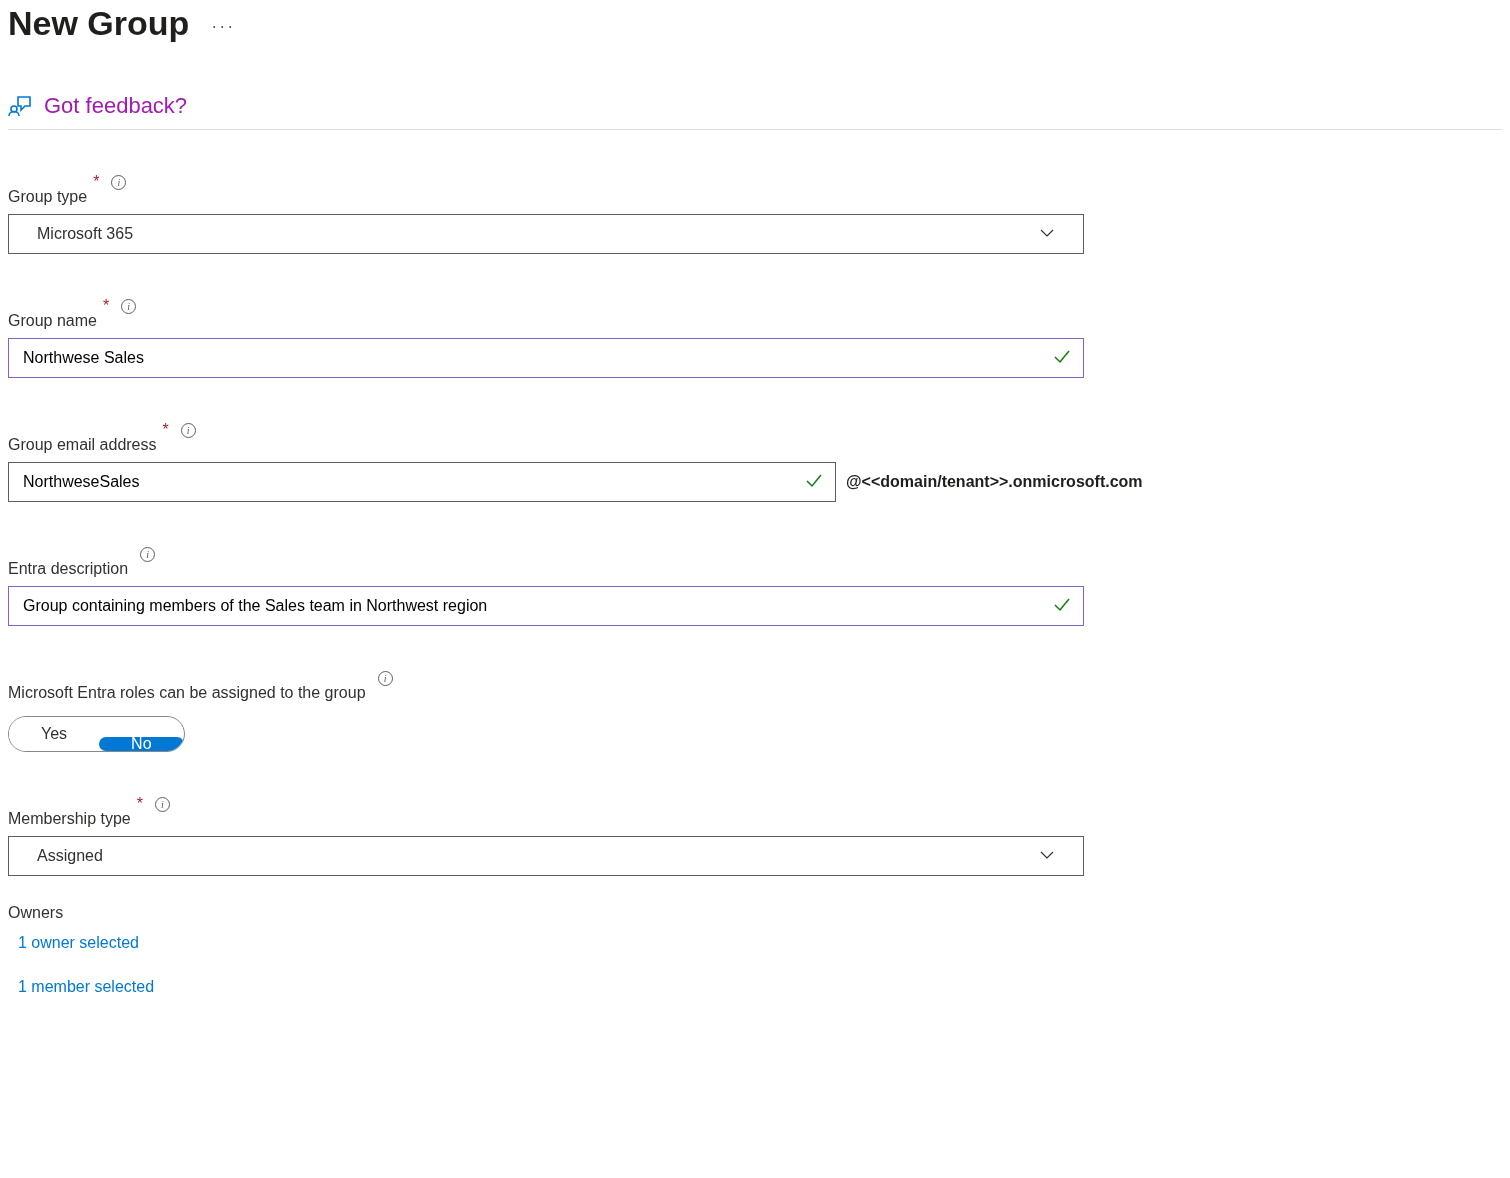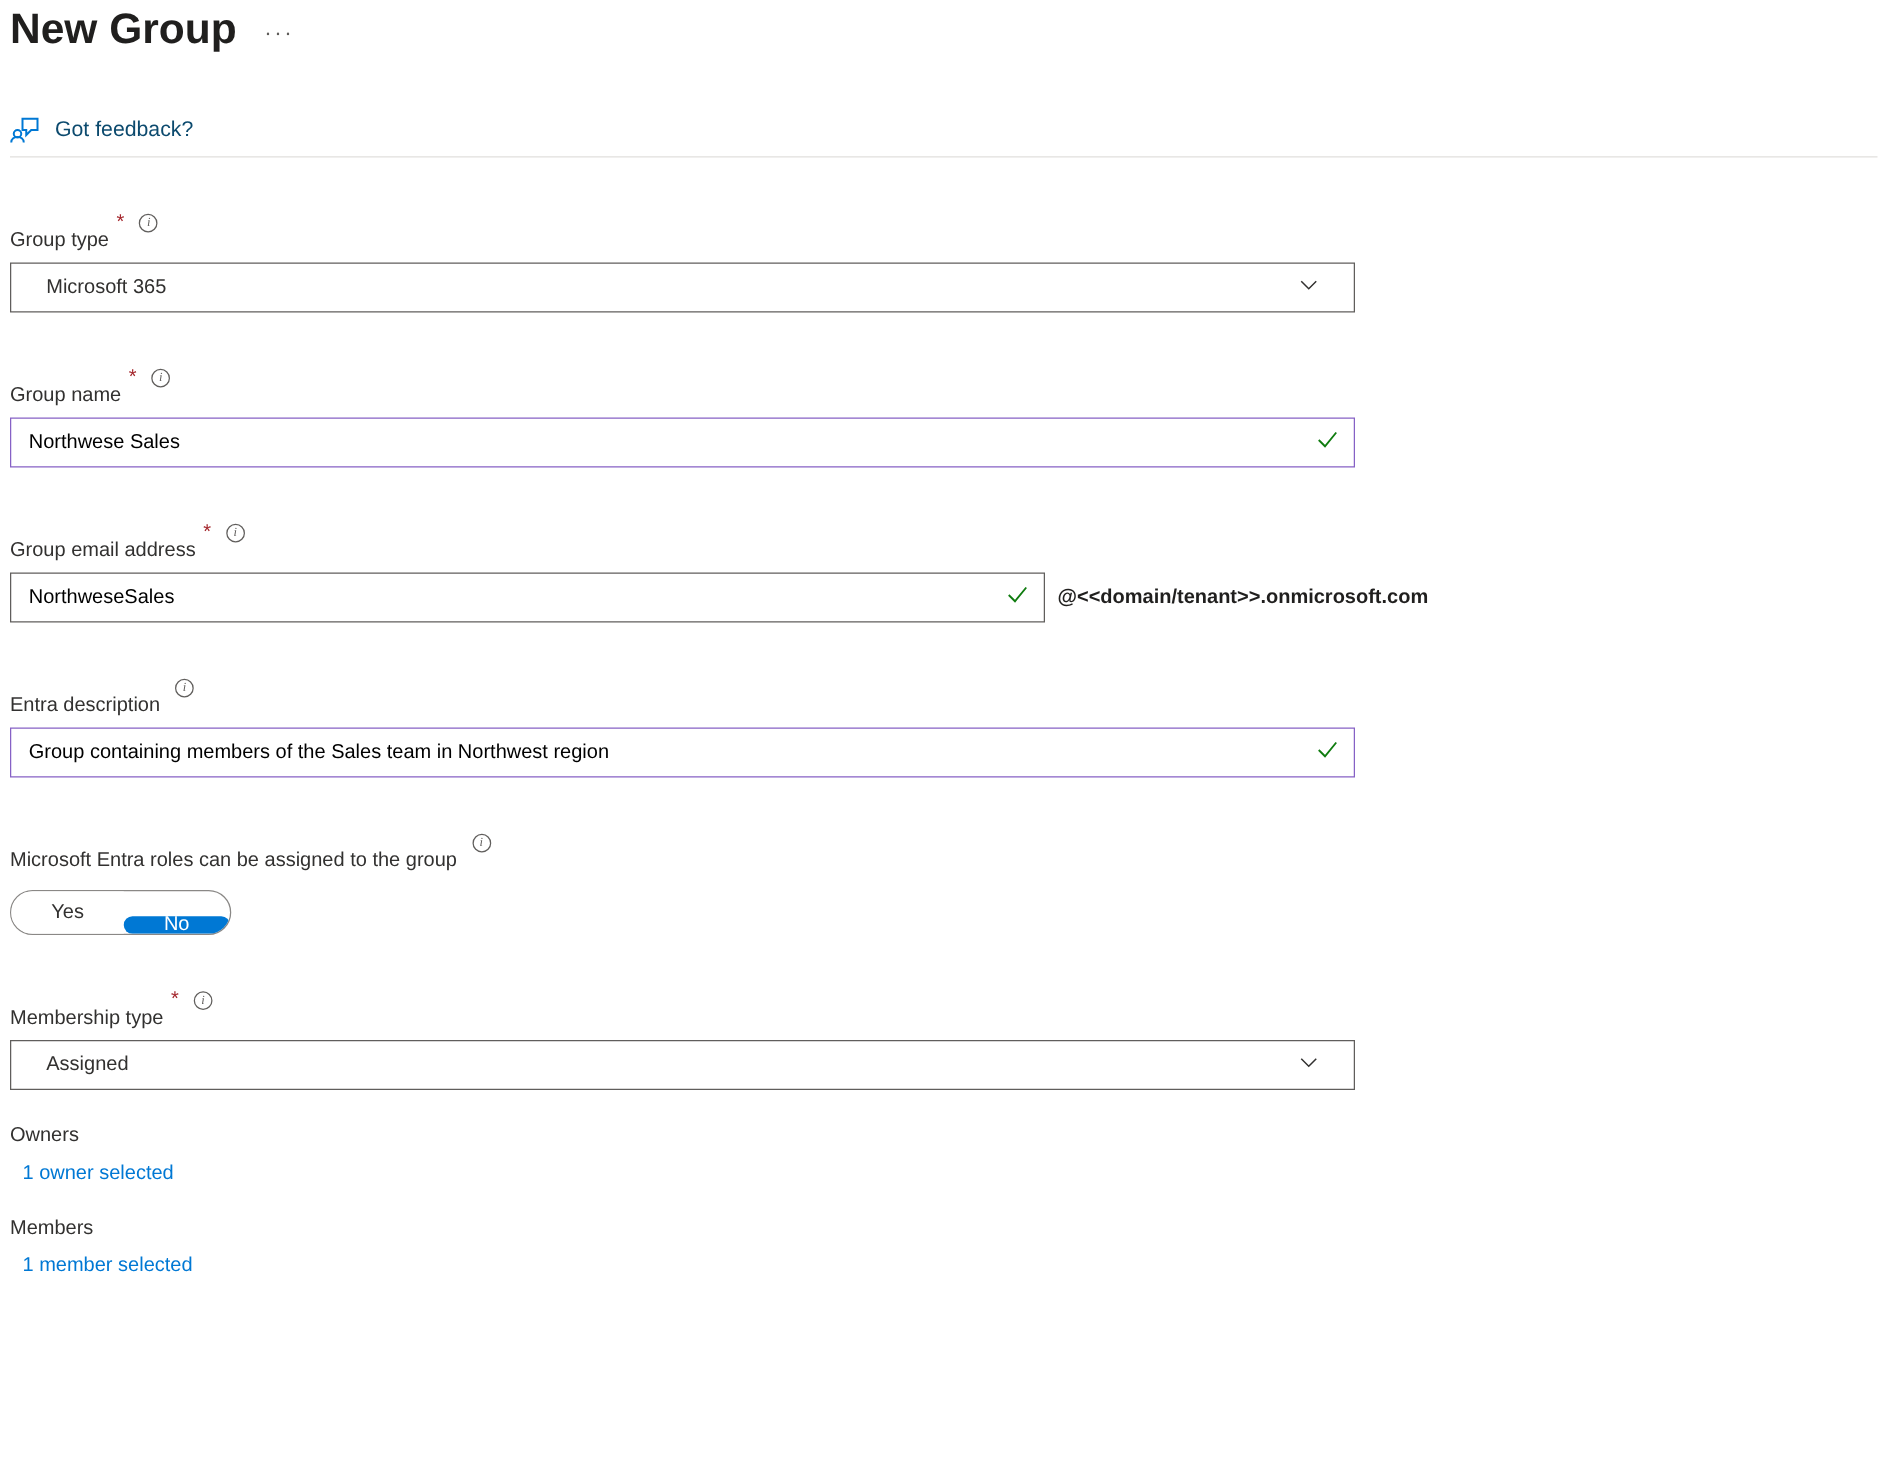--- a/index.html
+++ b/index.html
@@ -38,22 +38,22 @@
     padding-bottom: 10px;
     border-bottom: 1px solid #e1dfdd;
     cursor: pointer;
   }
   .feedback-icon {
     color: #0078d4;
     display: flex;
     align-items: center;
   }
   .feedback-text {
-    font-size: 17px;
-    color: #0c4a6e;
+    font-size: 22px;
+    color: #a21caf;
   }
   .form-area {
     margin-top: 28px;
   }
   .field {
     margin-bottom: 28px;
   }
   .field-label-row {
     display: flex;
     align-items: center;
@@ -309,17 +309,16 @@
       </span>
     </div>
   </div>
 
   <div class="section">
     <div class="section-heading">Owners</div>
     <div class="link-text">1 owner selected</div>
   </div>
 
   <div class="section">
-    <div class="section-heading">Members</div>
     <div class="link-text">1 member selected</div>
   </div>
 
 </div>
 
 </body></html>

